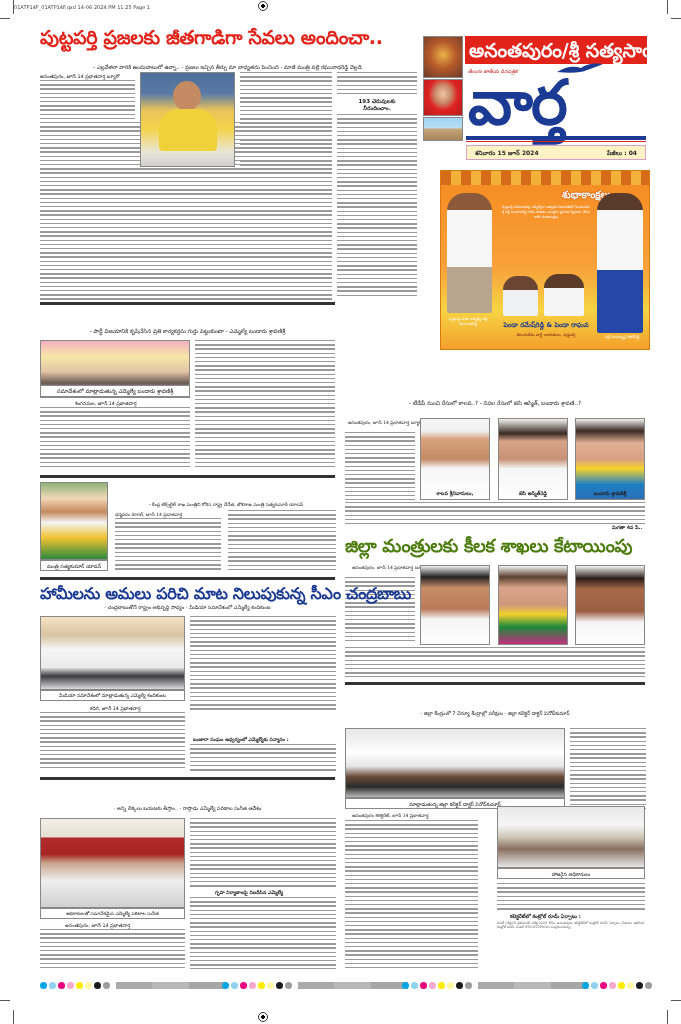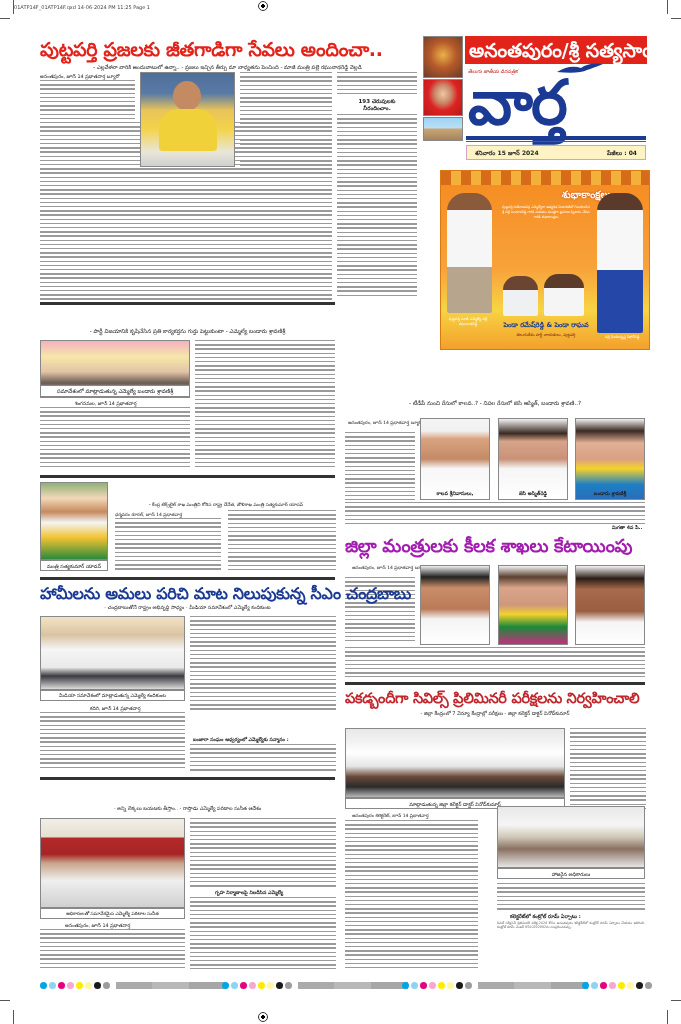--- a/index.html
+++ b/index.html
@@ -56,21 +56,21 @@
     </svg>
     <div class="logo" style="left:468px;top:72px">వార్త</div>
     <div class="abs" style="left:466px;top:136px;width:180px;height:4px;background:#1a3a93"></div>
     <div class="abs" style="left:466px;top:141px;width:180px;height:1px;background:#e2231a"></div>
     <div class="dateband" style="left:466px;top:145px;width:180px;height:15px">
       <span>శనివారం 15 జూన్ 2024</span>
       <span>పేజీలు : 04</span>
     </div>
   </div>
 
-  <div class="hl" style="left:40px;top:38px;font-size:19px;color:#e2231a">పుట్టపర్తి ప్రజలకు జీతగాడిగా సేవలు అందించా..</div>
+  <div class="hl" style="left:40px;top:26px;font-size:19px;color:#e2231a">పుట్టపర్తి ప్రజలకు జీతగాడిగా సేవలు అందించా..</div>
   <div class="sub" style="left:40px;top:64px;width:375px;font-size:5.4px">- ఎల్లవేళలా వారికి అందుబాటులో ఉన్నా.. - ప్రజలు ఇచ్చిన తీర్పు మా బాధ్యతను పెంచింది - మాజీ మంత్రి పల్లె రఘునాథరెడ్డి వెల్లడి</div>
   <div class="dateline" style="left:40px;top:74px">అనంతపురం, జూన్ 14 ప్రభాతవార్త బ్యూరో</div>
   <div class="txtlines" style="left:40px;top:80px;width:95px;height:40px"></div>
   <div class="txtlines" style="left:40px;top:122px;width:292px;height:178px"></div>
   <div class="photo" style="left:140px;top:72px;width:95px;height:95px;background:linear-gradient(180deg,#4f6f9a 0%,#5a7aa6 22%,#e8c45a 40%,#f3d34a 60%,#e9e6d8 85%,#cfcfcf 100%)">
     <div style="position:absolute;left:32px;top:8px;width:28px;height:30px;border-radius:50%;background:#c48b63"></div>
     <div style="position:absolute;left:18px;top:36px;width:58px;height:42px;border-radius:20px 20px 4px 4px;background:#f1d13a"></div>
   </div>
   <div class="txtlines" style="left:240px;top:72px;width:92px;height:95px"></div>
   <div class="txtlines" style="left:337px;top:72px;width:80px;height:24px"></div>
@@ -105,21 +105,21 @@
   <div class="txtlines" style="left:345px;top:432px;width:70px;height:68px"></div>
   <div class="photo" style="left:420px;top:418px;width:70px;height:82px;background:linear-gradient(180deg,#f5f5f5 0%,#f0f0f0 15%,#d9a37f 25%,#c48a66 50%,#f7f7f7 62%,#ffffff 100%)"></div>
   <div class="abs" style="left:420px;top:490px;width:70px;text-align:center;font-size:5px;font-weight:bold">కాలవ శ్రీనివాసులు,</div>
   <div class="photo" style="left:498px;top:418px;width:70px;height:82px;background:linear-gradient(180deg,#f2f2f2 0%,#3a2a22 18%,#d6a489 28%,#c99277 50%,#f5f5f5 62%,#ffffff 100%)"></div>
   <div class="abs" style="left:498px;top:490px;width:70px;text-align:center;font-size:5px;font-weight:bold">జెసి అస్మిత్‌రెడ్డి</div>
   <div class="photo" style="left:575px;top:418px;width:70px;height:82px;background:linear-gradient(180deg,#f0f0f0 0%,#3b2a24 15%,#e0b095 30%,#d9a084 50%,#f5d22a 62%,#1e7fc4 82%,#2a6fb8 100%)"></div>
   <div class="abs" style="left:575px;top:490px;width:70px;text-align:center;font-size:5px;font-weight:bold">బండారు శ్రావణిశ్రీ</div>
   <div class="txtlines" style="left:345px;top:502px;width:300px;height:22px"></div>
   <div class="abs" style="left:612px;top:525px;font-size:4.8px;font-weight:bold;color:#222">మిగతా 4వ పే..</div>
 
-  <div class="hl" style="left:345px;top:535px;font-size:18px;color:#a21caf">జిల్లా మంత్రులకు కీలక శాఖలు కేటాయింపు</div>
+  <div class="hl" style="left:345px;top:535px;font-size:18px;color:#4d7c0f">జిల్లా మంత్రులకు కీలక శాఖలు కేటాయింపు</div>
   <div class="dateline" style="left:352px;top:565px;font-size:4.5px">అనంతపురం, జూన్ 14 ప్రభాతవార్త బ్యూరో</div>
   <div class="txtlines" style="left:345px;top:577px;width:70px;height:67px"></div>
   <div class="photo" style="left:420px;top:565px;width:70px;height:80px;background:linear-gradient(180deg,#efefef 0%,#222 14%,#c98d6a 28%,#b97a58 55%,#f4f4f4 68%,#ffffff 100%)"></div>
   <div class="photo" style="left:498px;top:565px;width:70px;height:80px;background:linear-gradient(180deg,#f2f2f2 0%,#5a4030 14%,#d9a58a 28%,#cf987d 50%,#f3d12c 62%,#1b8a3a 78%,#c2307f 100%)"></div>
   <div class="photo" style="left:575px;top:565px;width:70px;height:80px;background:linear-gradient(180deg,#f4f4f4 0%,#2b1d17 16%,#a86a4a 30%,#9a5e40 58%,#f5f5f5 72%,#ffffff 100%)"></div>
   <div class="txtlines" style="left:345px;top:647px;width:300px;height:30px"></div>
 
   <div class="rule" style="left:345px;top:682px;width:300px"></div>
 
   <div class="rule" style="left:40px;top:475px;width:295px"></div>
@@ -135,21 +135,20 @@
   <div class="sub" style="left:40px;top:604px;width:295px;font-size:5px">- చంద్రబాబుతోనే రాష్ట్రం అభివృద్ధి సాధ్యం - మీడియా సమావేశంలో ఎమ్మెల్యే కందికుంట</div>
   <div class="photo" style="left:40px;top:616px;width:145px;height:74px;background:linear-gradient(180deg,#f3e3c4 0%,#d9c3a2 25%,#f5f5f5 45%,#eaeaea 70%,#3a3a40 82%,#dcdcdc 100%)"></div>
   <div class="caption" style="left:40px;top:690px;width:145px;height:11px;line-height:10px;font-size:4.8px">మీడియా సమావేశంలో మాట్లాడుతున్న ఎమ్మెల్యే కందికుంట</div>
   <div class="dateline" style="left:90px;top:706px">కదిరి, జూన్ 14 ప్రభాతవార్త</div>
   <div class="txtlines" style="left:40px;top:712px;width:145px;height:58px"></div>
   <div class="txtlines" style="left:190px;top:616px;width:146px;height:95px"></div>
   <div class="abs" style="left:193px;top:737px;font-size:4.8px;font-weight:bold;white-space:nowrap;color:#222">బంజారా సంఘం ఆధ్వర్యంలో ఎమ్మెల్యేకు సన్మానం :</div>
   <div class="txtlines" style="left:190px;top:744px;width:146px;height:28px"></div>
   <div class="thinrule" style="left:190px;top:718px;width:146px;opacity:0"></div>
 
-  <div class="hl" style="left:345px;top:690px;font-size:14.5px;color:#c0262c">పకడ్బందీగా సివిల్స్ ప్రిలిమినరీ పరీక్షలను నిర్వహించాలి</div>
   <div class="sub" style="left:345px;top:710px;width:300px;font-size:5px">- జిల్లా కేంద్రంలో 7 వెన్యూ కేంద్రాల్లో పరీక్షలు - జిల్లా కలెక్టర్ డాక్టర్ వినోద్‌కుమార్</div>
   <div class="photo" style="left:345px;top:728px;width:220px;height:70px;background:linear-gradient(180deg,#e8e8e8 0%,#f3f3f3 20%,#ffffff 35%,#e5e5e5 55%,#6a4a3a 70%,#2b2b2b 85%,#b8b8b8 100%)"></div>
   <div class="caption" style="left:345px;top:798px;width:220px;height:11px;line-height:10px;font-size:5px">మాట్లాడుతున్న జిల్లా కలెక్టర్ డాక్టర్ వినోద్‌కుమార్</div>
   <div class="txtlines" style="left:570px;top:728px;width:76px;height:82px"></div>
   <div class="dateline" style="left:352px;top:813px;font-size:4.5px">అనంతపురం కలెక్టరేట్, జూన్ 14 ప్రభాతవార్త</div>
   <div class="txtlines" style="left:345px;top:820px;width:133px;height:150px"></div>
   <div class="photo" style="left:497px;top:806px;width:148px;height:62px;background:linear-gradient(180deg,#e9e9e9 0%,#f5f5f5 30%,#cfc8b8 50%,#8a7060 70%,#e6e6e6 100%)"></div>
   <div class="caption" style="left:497px;top:868px;width:148px;height:11px;line-height:10px;font-size:5px">హాజరైన అధికారులు</div>
   <div class="txtlines" style="left:497px;top:883px;width:148px;height:28px"></div>
   <div class="abs" style="left:510px;top:913px;font-size:5px;font-weight:bold;white-space:nowrap;color:#222">కలెక్టరేట్‌లో కంట్రోల్ రూమ్ ఏర్పాటు :</div>

